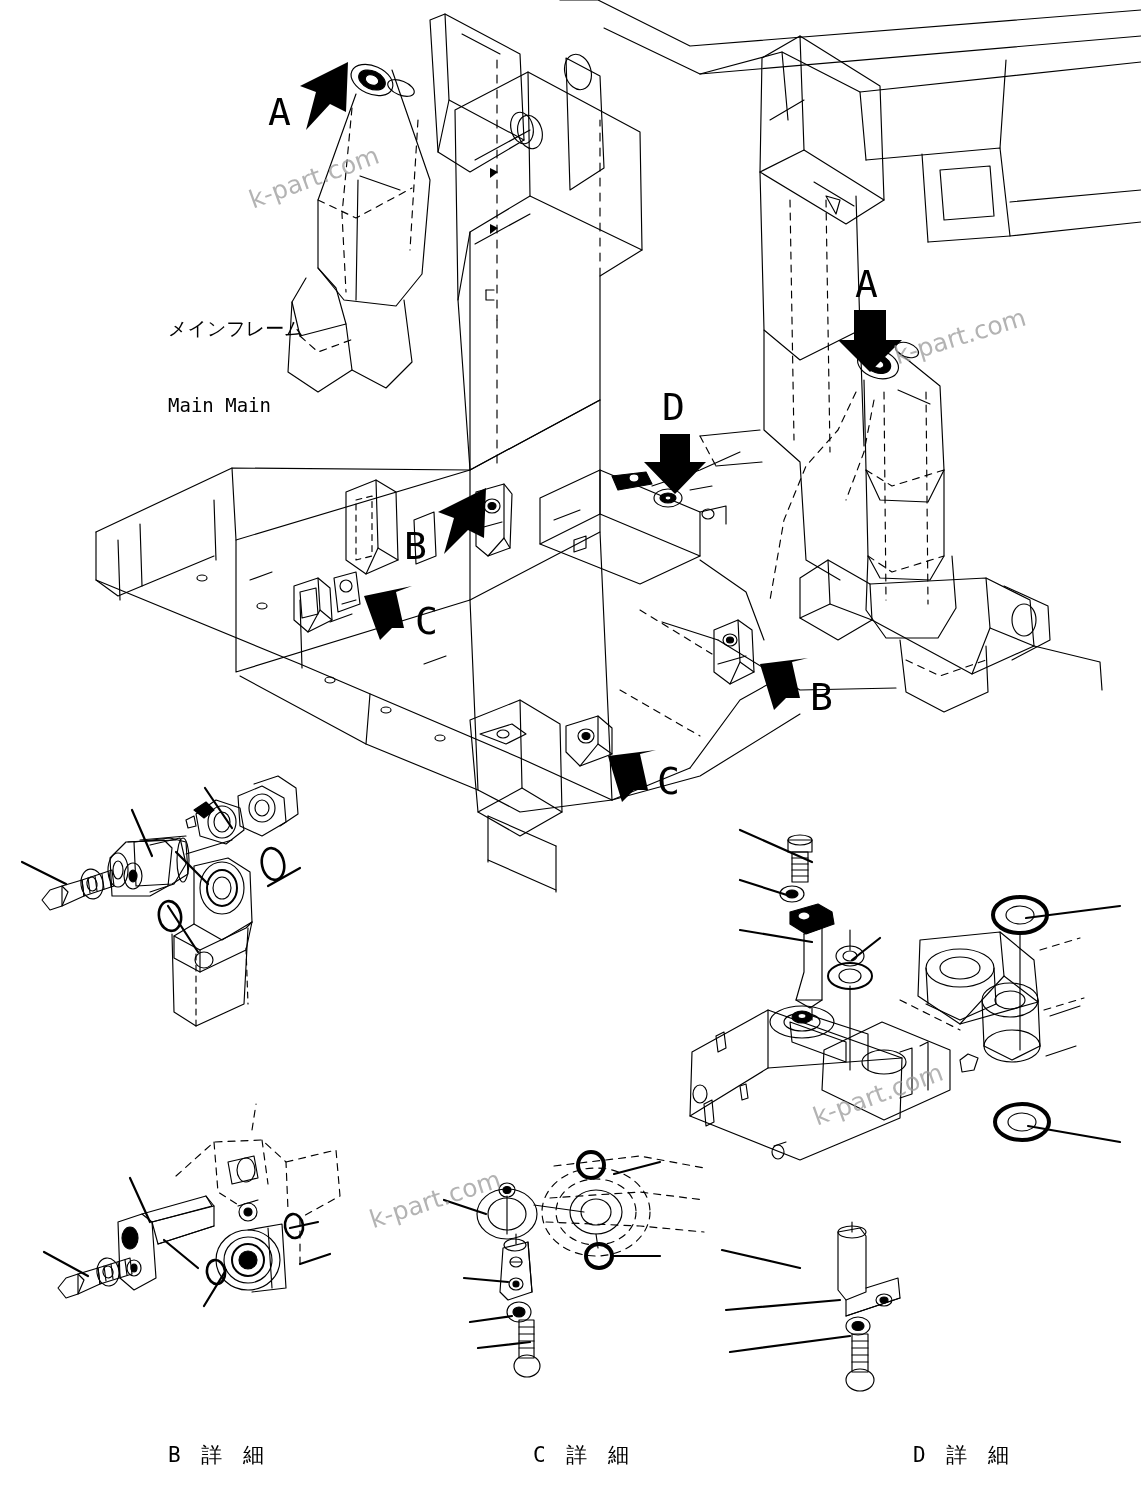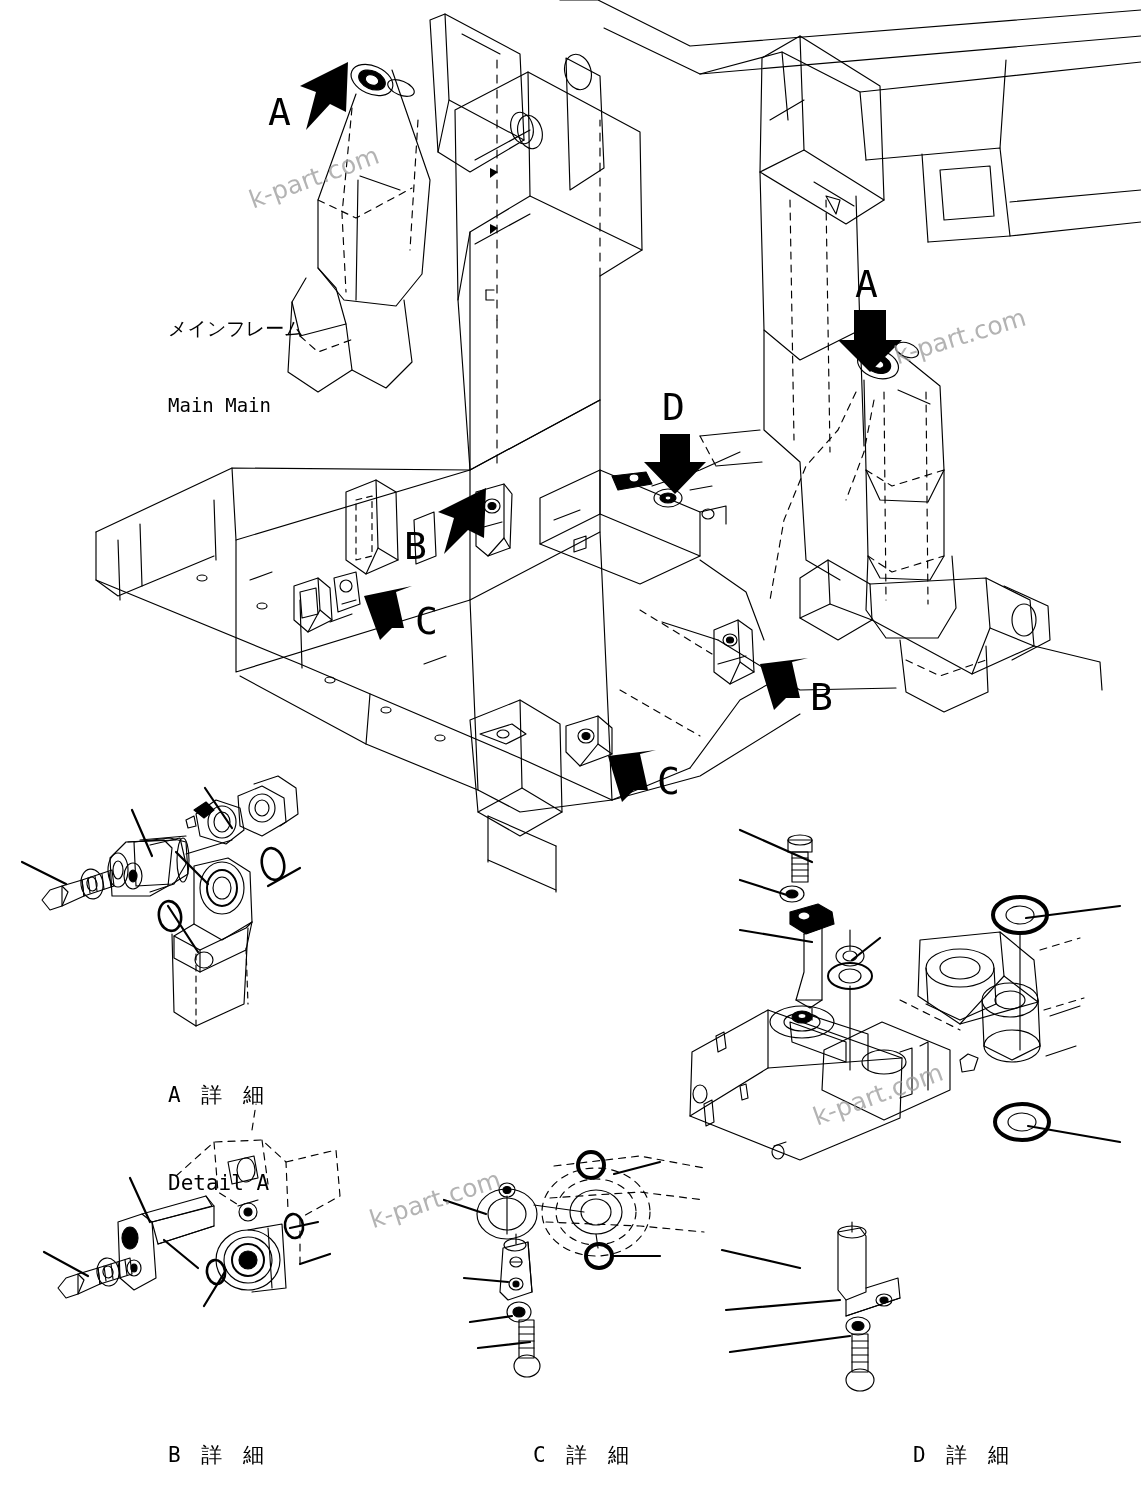--- a/index.html
+++ b/index.html
@@ -626,24 +626,20 @@
   </div>
 
   <div class="callout-letter" style="left:268px;top:93px;">A</div>
   <div class="callout-letter" style="left:855px;top:265px;">A</div>
   <div class="callout-letter" style="left:662px;top:388px;">D</div>
   <div class="callout-letter" style="left:404px;top:527px;">B</div>
   <div class="callout-letter" style="left:415px;top:602px;">C</div>
   <div class="callout-letter" style="left:810px;top:678px;">B</div>
   <div class="callout-letter" style="left:657px;top:762px;">C</div>
 
-  <div class="detail-label" style="left:168px;top:1022px;">
-    <div class="jp">A 詳 細</div>
-    <div>Detail A</div>
-  </div>
 
   <div class="detail-label" style="left:168px;top:1382px;">
     <div class="jp">B 詳 細</div>
     
   </div>
 
   <div class="detail-label" style="left:533px;top:1382px;">
     <div class="jp">C 詳 細</div>
     
   </div>

